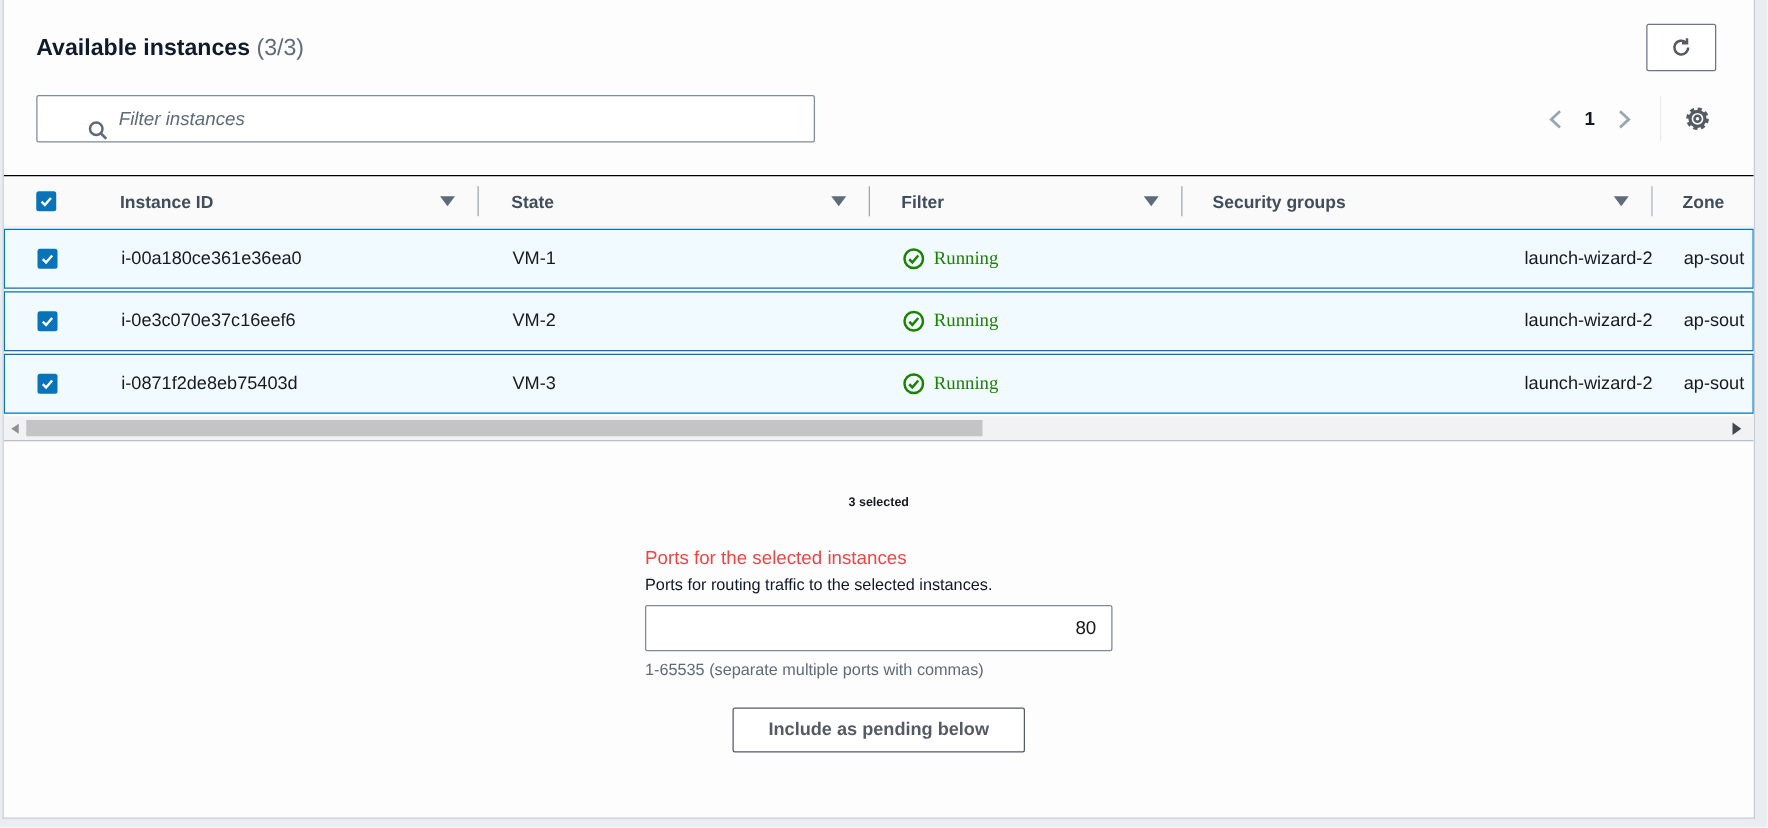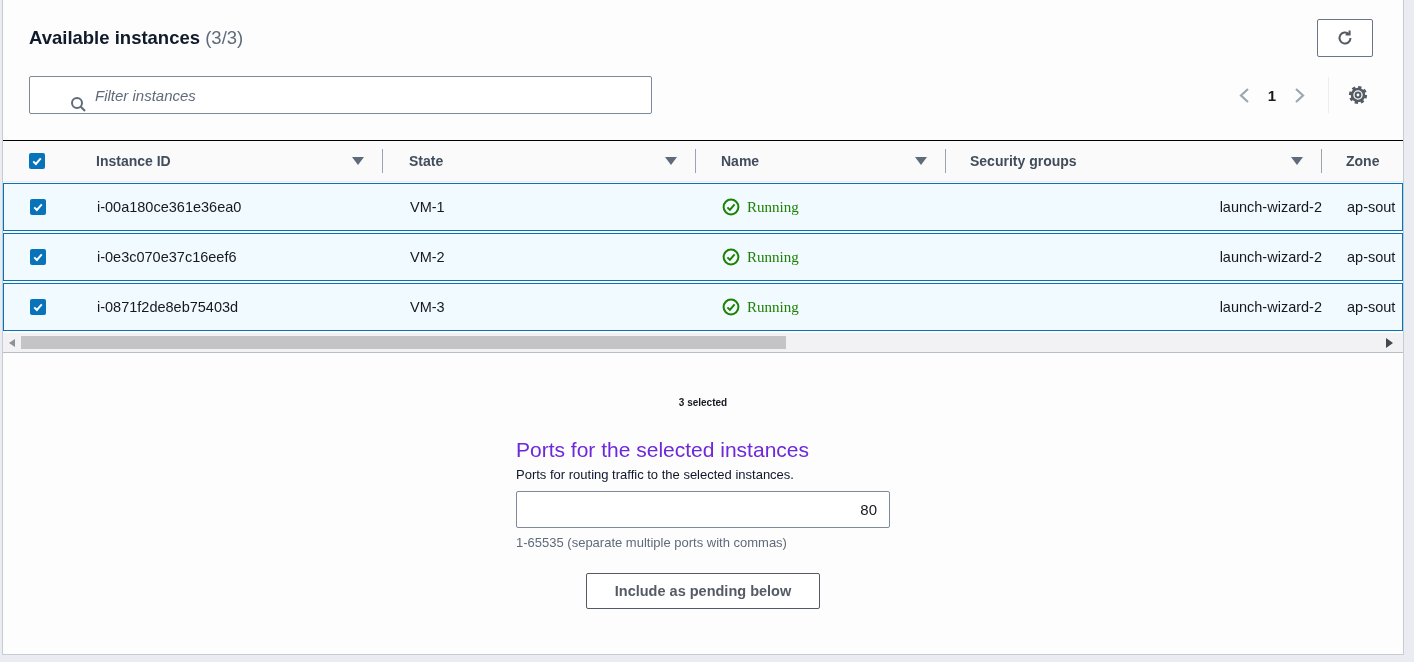--- a/index.html
+++ b/index.html
@@ -112,21 +112,21 @@
   }
   .hs-right {
     position:absolute; right:10px; top:5px; width:0; height:0;
     border-top:5px solid transparent; border-bottom:5px solid transparent;
     border-left:7px solid #43484e; cursor:pointer;
   }
   
   .sel-footer { padding-top:44px; }
   .sel-summary { text-align:center; font-size:10px; font-weight:bold; color:#16191f; }
   .form-col { width:374px; margin:30px auto 0; }
-  .ports-label { font-size:21px; color:#6d28d9; }
+  .ports-label { font-size:15px; color:#ef4444; }
   .ports-desc { font-size:13px; color:#0f172a; margin-top:5px; }
   .ports-input {
     display:block; width:374px; height:37px; margin-top:9px;
     border:1px solid #7d8a99; border-radius:2px; background:#fff;
     font-family:inherit; font-size:15px; color:#16191f; padding:0 12px; outline:none;text-align:right;
   }
   .ports-constraint { font-size:13px; color:#5f6b7a; margin-top:7px; }
   .btn-row { text-align:center; margin-top:23px; }
   .include-btn {
     height:36px; padding:0 28px; background:#fff;
@@ -206,21 +206,21 @@
         <span>Instance ID</span>
         <span class="sort-caret"></span>
       </div>
 
       <div class="th hc1">
         <span>State</span>
         <span class="sort-caret"></span>
       </div>
 
       <div class="th hc2">
-        <span>Name</span>
+        <span>Filter</span>
         <span class="sort-caret"></span>
       </div>
 
       <div class="th hc3">
         <span>Security groups</span>
         <span class="sort-caret"></span>
       </div>
 
       <div class="th hc4">
         <span>Zone</span>

